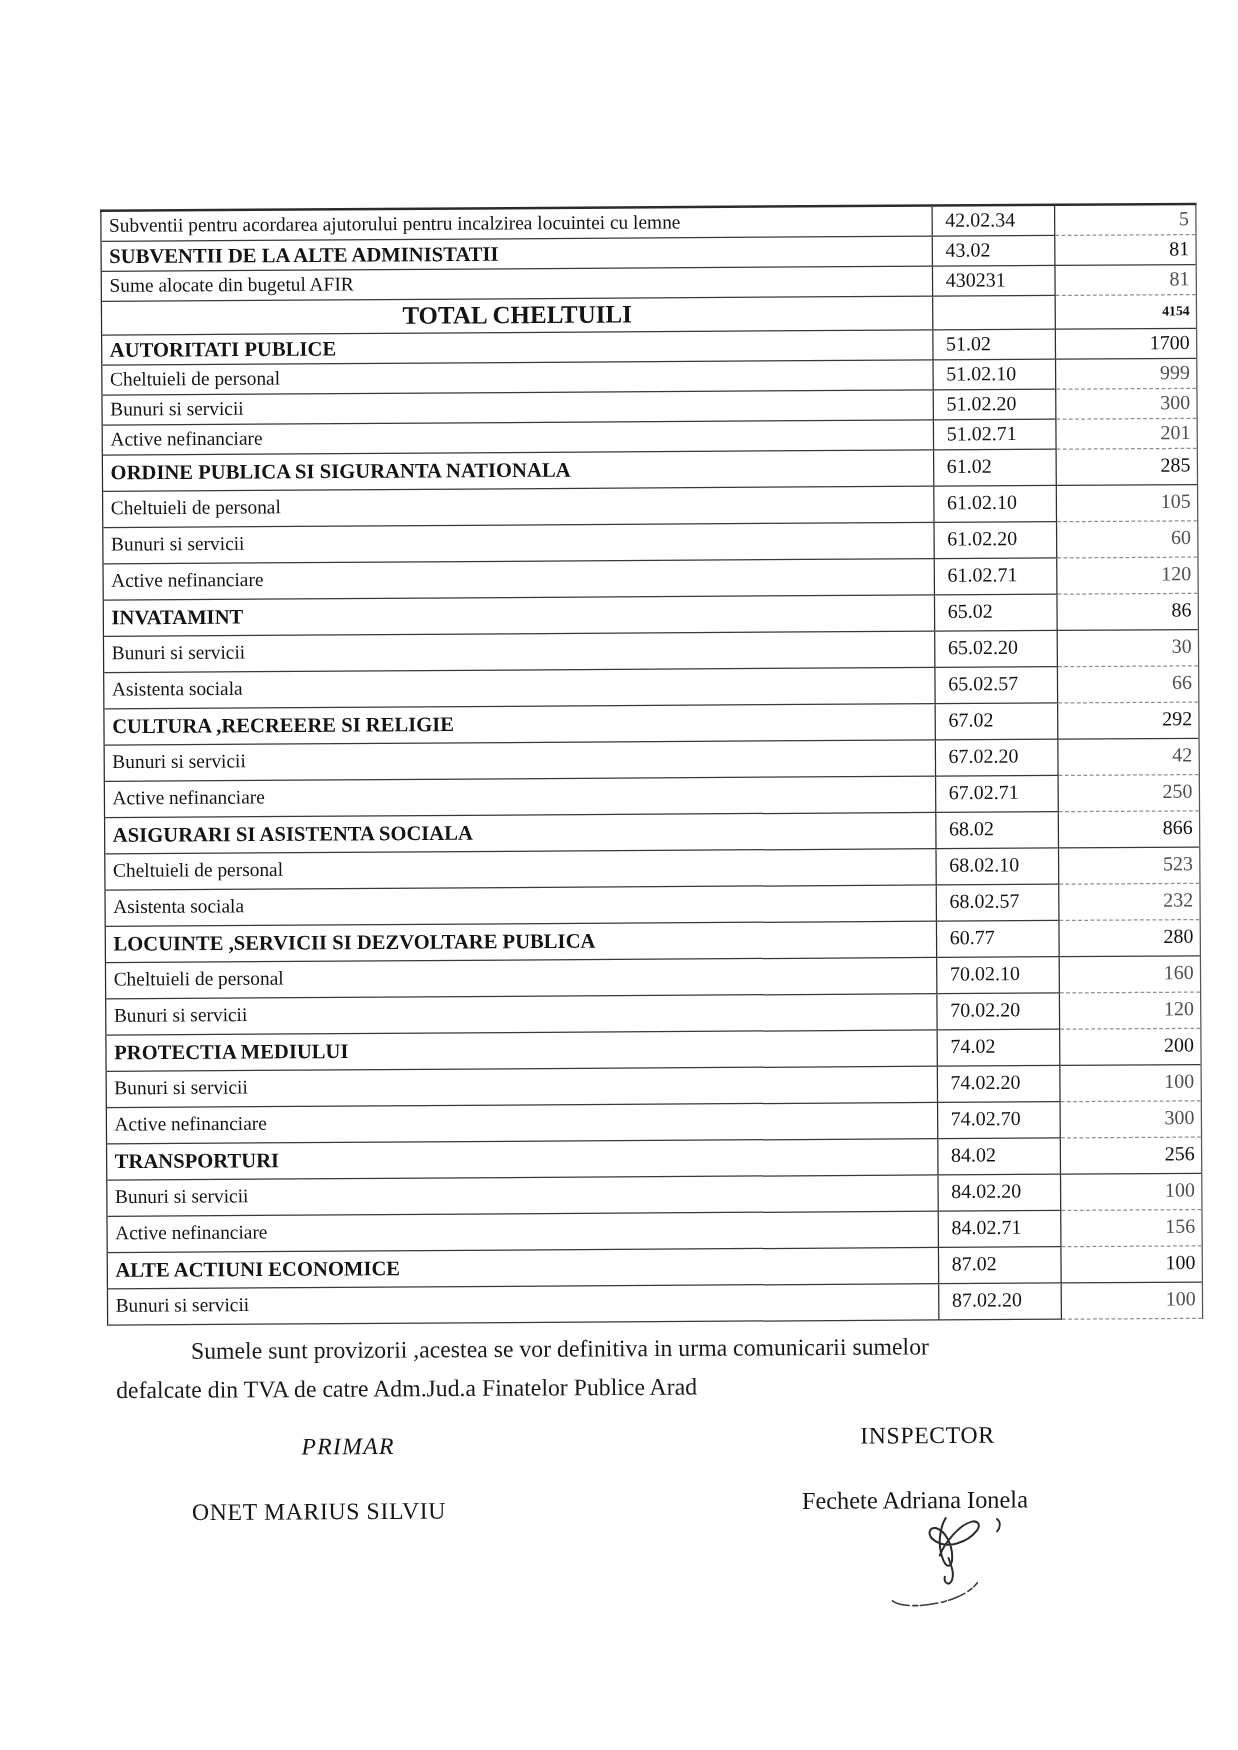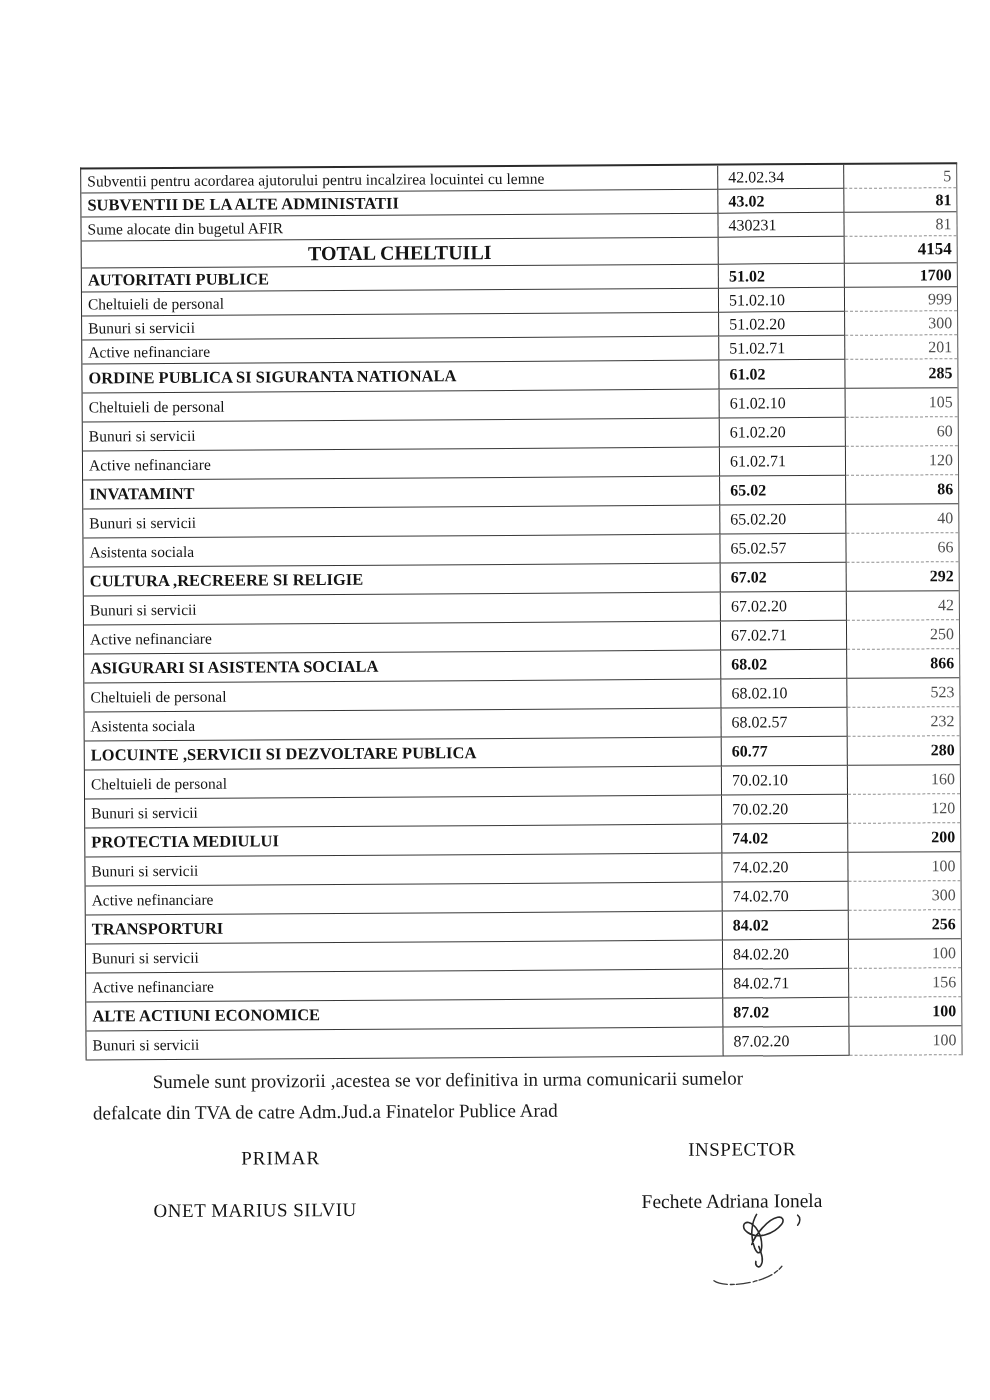--- a/index.html
+++ b/index.html
@@ -48,21 +48,21 @@
     white-space: nowrap;
   }
   .cell-label {
     flex: 1;
     padding: 0 6px;
     font-size: 15.5px;
     border-right: 1.4px solid #2f2f2f;
     border-bottom: 1.4px solid #383838;
   }
   .cell-code {
-    width: 126px;
+    width: 98px;
     padding: 0 10px;
     font-size: 16px;
     border-right: 1.4px solid #2f2f2f;
     border-bottom: 1.4px solid #383838;
   }
   .cell-value {
     width: 112px;
     padding: 0 5px 0 0;
     font-size: 16px;
     justify-content: flex-end;
@@ -71,32 +71,32 @@
   .trow.normal .cell-value {
     color: #4f4f4f;
     border-bottom: 1.3px dashed #8f8f8f;
   }
   .trow.section .cell-label {
     font-weight: bold;
     font-size: 16.5px;
   }
   .trow.section .cell-code,
   .trow.section .cell-value {
-    font-weight: bold;
+    font-weight: normal;
     color: #101010;
   }
   .trow.total { height: 27px; }
   .trow.total .cell-label {
     font-weight: bold;
     font-size: 20px;
     justify-content: center;
   }
   .trow.total .cell-value {
     font-weight: bold;
-    font-size: 17px;
+    font-size: 11px;
     color: #101010;
   }
 
   
   .note {
     position: absolute;
     left: 90px;
     top: 1064px;
     width: 800px;
     font-size: 19px;
@@ -105,20 +105,21 @@
   }
   .note .line1 { padding-left: 60px; }
 
   
   .sig-title-left {
     position: absolute;
     left: 238px;
     top: 1146px;
     font-size: 19px;
     letter-spacing: 1px;
+    font-style: italic;
   }
   .sig-title-right {
     position: absolute;
     left: 685px;
     top: 1140px;
     font-size: 19px;
     letter-spacing: 0.5px;
   }
   .sig-name-left {
     position: absolute;
@@ -208,21 +209,21 @@
       <div class="cell cell-value">120</div>
     </div>
       <div class="trow section">
       <div class="cell cell-label">INVATAMINT</div>
       <div class="cell cell-code">65.02</div>
       <div class="cell cell-value">86</div>
     </div>
       <div class="trow normal">
       <div class="cell cell-label">Bunuri si servicii</div>
       <div class="cell cell-code">65.02.20</div>
-      <div class="cell cell-value">40</div>
+      <div class="cell cell-value">30</div>
     </div>
       <div class="trow normal">
       <div class="cell cell-label">Asistenta sociala</div>
       <div class="cell cell-code">65.02.57</div>
       <div class="cell cell-value">66</div>
     </div>
       <div class="trow section">
       <div class="cell cell-label">CULTURA ,RECREERE SI RELIGIE</div>
       <div class="cell cell-code">67.02</div>
       <div class="cell cell-value">292</div>

